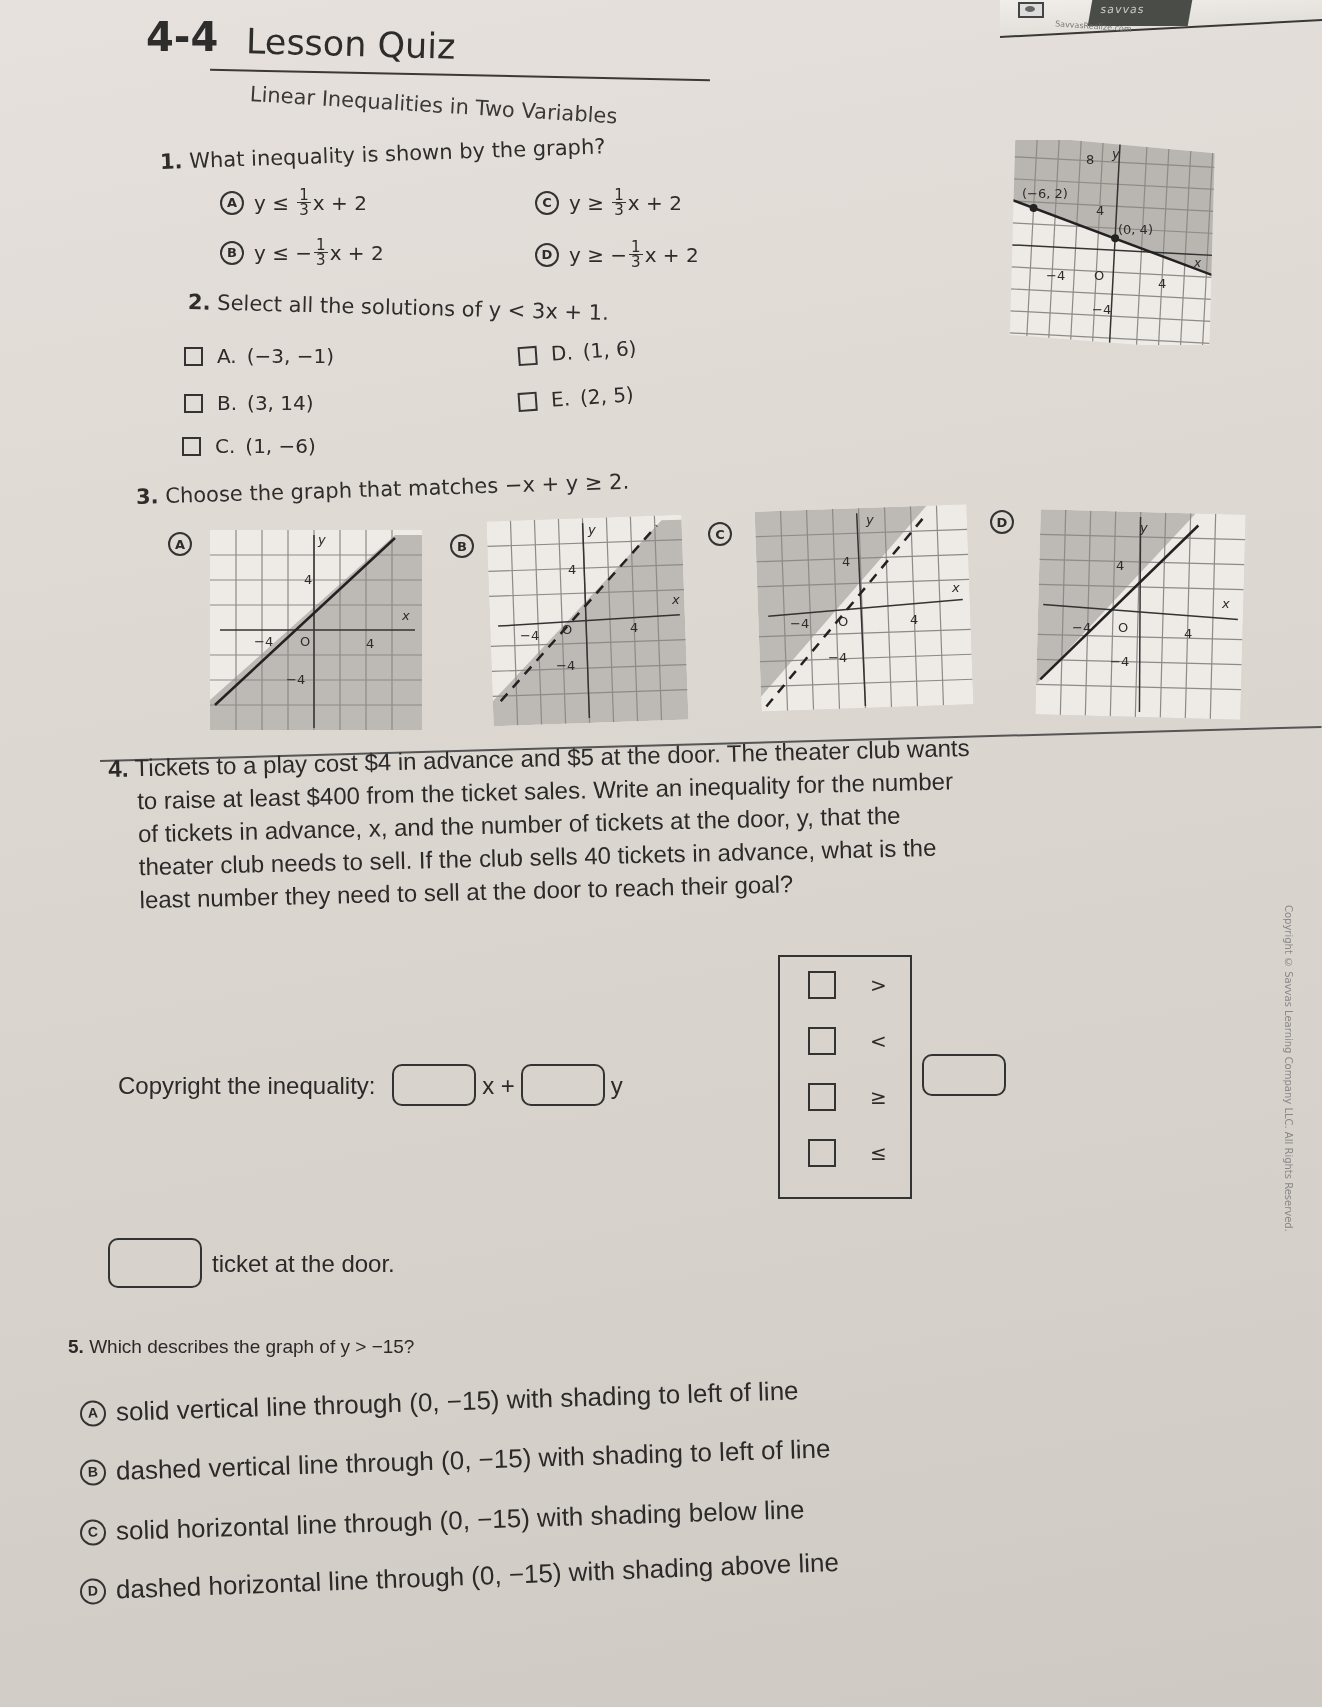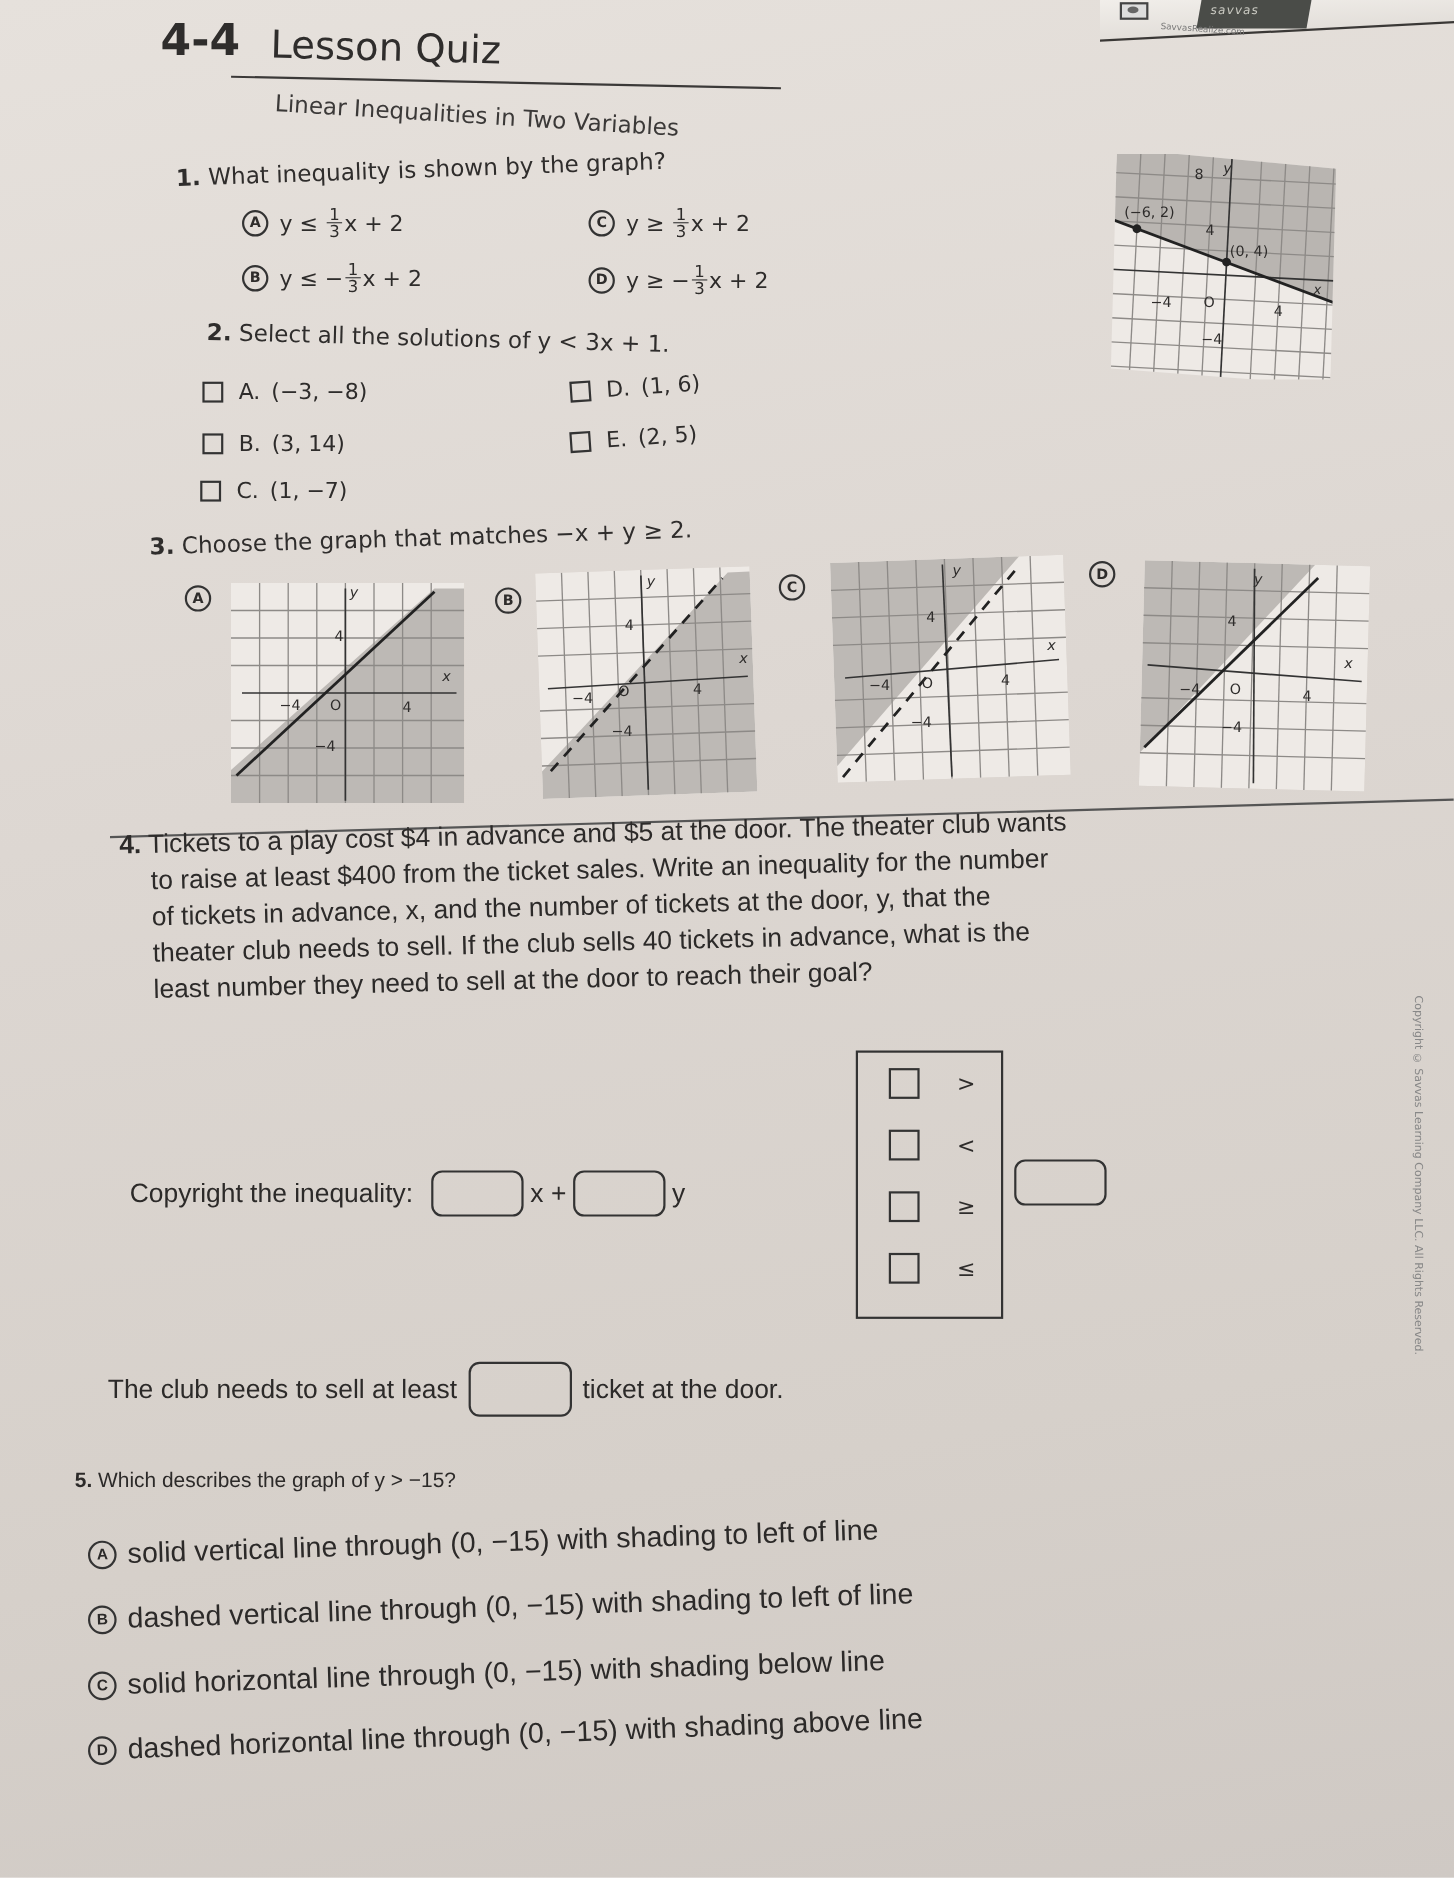--- a/index.html
+++ b/index.html
@@ -149,31 +149,31 @@
 <div class="abs" style="left:1158px; top:276px; font-size:13px;">4</div>
 <div class="abs" style="left:1092px; top:302px; font-size:13px;">−4</div>
 
 <div class="abs q" style="left:188px; top:290px; transform:rotate(1.5deg); transform-origin:left center;">
   <b>2.</b>
   <span>Select all the solutions of y &lt; 3x + 1.</span>
 </div>
 <div class="abs opt" style="left:184px; top:344px;">
   <span class="checkbox"></span>
     <span class="lab">A.</span>
-    <span>(−3, −8)</span>
+    <span>(−3, −1)</span>
 </div>
 <div class="abs opt" style="left:184px; top:391px;">
   <span class="checkbox"></span>
     <span class="lab">B.</span>
     <span>(3, 14)</span>
 </div>
 <div class="abs opt" style="left:182px; top:434px;">
   <span class="checkbox"></span>
     <span class="lab">C.</span>
-    <span>(1, −7)</span>
+    <span>(1, −6)</span>
 </div>
 <div class="abs opt" style="left:518px; top:340px; transform:rotate(-4deg);">
   <span class="checkbox"></span>
     <span class="lab">D.</span>
     <span>(1, 6)</span>
 </div>
 <div class="abs opt" style="left:518px; top:386px; transform:rotate(-4deg);">
   <span class="checkbox"></span>
     <span class="lab">E.</span>
     <span>(2, 5)</span>
@@ -339,21 +339,20 @@
       <span>≥</span>
     </div>
   <div class="op-row">
       <span class="checkbox"></span>
       <span>≤</span>
     </div>
 </div>
 <input class="abs ans-box" style="left: 922px; top: 1054px;" value="">
 
 <div class="abs q4" style="left:98px; top:1238px; display:flex; align-items:center;">
-  <span>The club needs to sell at least</span>
   <input class="ans-box" style="margin: 0px 10px; width: 86px; height: 44px;" value="">
   <span>ticket at the door.</span>
 </div>
 
 <div class="abs q4 q5" style="left:68px; top:1330px; font-size:19px;">
   <b>5.</b>
   <span>Which describes the graph of y &gt; −15?</span>
 </div>
 <div class="abs q4 q5-opt" style="left:80px; top:1397px; transform:rotate(-1.8deg);">
   <span class="choice-letter">A</span>

